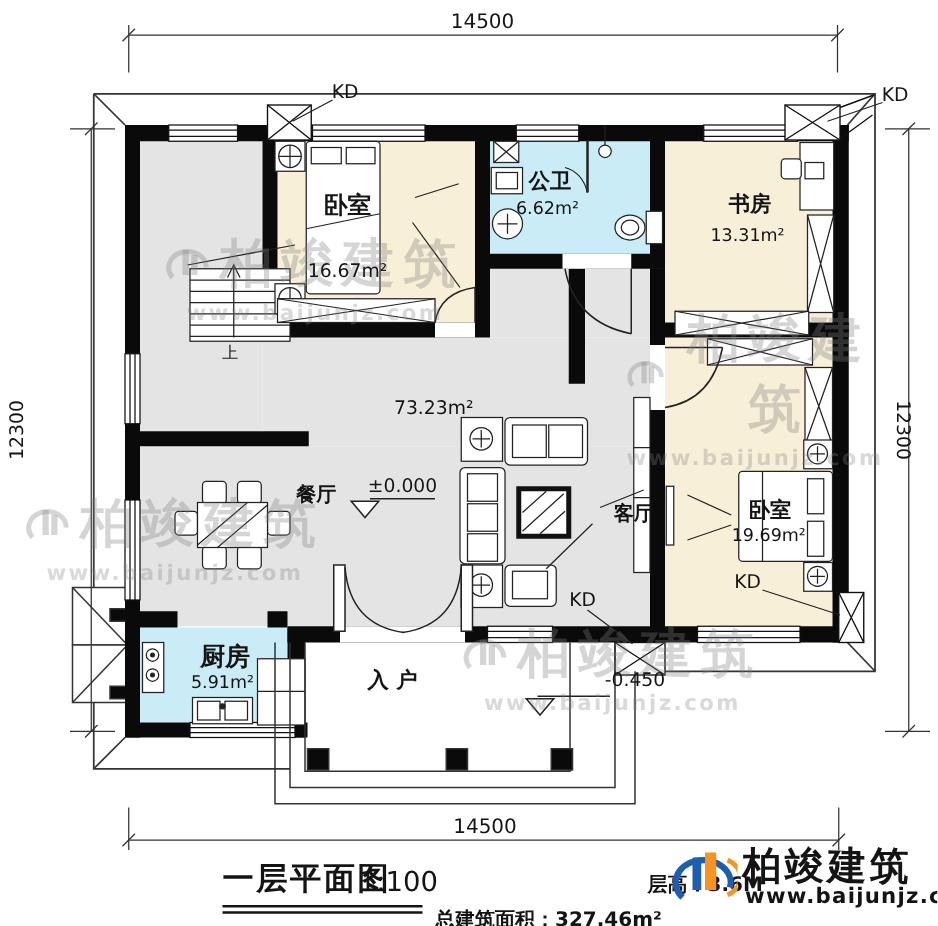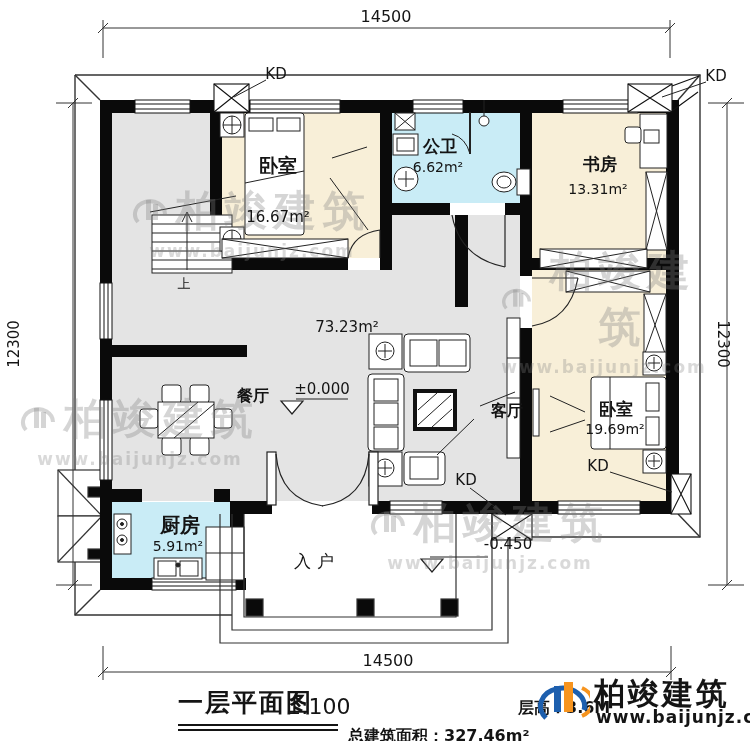--- a/index.html
+++ b/index.html
@@ -367,21 +367,21 @@
 <div class="lbl" style="left:438px;top:167px;font-size:14px;">6.62m²</div>
 <div class="lbl" style="left:600px;top:164px;font-size:17px;font-weight:600;">书房</div>
 <div class="lbl" style="left:598px;top:189px;font-size:14px;">13.31m²</div>
 <div class="lbl" style="left:315px;top:327px;font-size:15px;margin-left:32px;">73.23m²</div>
 <div class="lbl" style="left:239px;top:396px;font-size:16px;font-weight:600;padding-left:28px;">餐厅</div>
 <div class="lbl" style="left:507px;top:411px;font-size:16px;font-weight:600;">客厅</div>
 <div class="lbl" style="left:616px;top:409px;font-size:17px;font-weight:600;">卧室</div>
 <div class="lbl" style="left:615px;top:429px;font-size:14px;">19.69m²</div>
 <div class="lbl" style="left:180px;top:525px;font-size:20px;font-weight:600;">厨房</div>
 <div class="lbl" style="left:178px;top:546px;font-size:14px;">5.91m²</div>
-<div class="lbl" style="left:317px;top:561px;font-size:17px;font-weight:400;letter-spacing:6px;">入户</div>
+<div class="lbl" style="left:317px;top:545px;font-size:17px;font-weight:700;letter-spacing:6px;">入户</div>
 <div class="lbl" style="left:184px;top:283px;font-size:13px;">上</div>
 
 <div class="lbl" style="left:322px;top:389px;font-size:15px;">±0.000</div>
 <div class="lbl" style="left:460px;top:544px;font-size:15px;margin-left:48px;">-0.450</div>
 
 <div class="lbl" style="left:276px;top:74px;font-size:15px;">KD</div>
 <div class="lbl" style="left:716px;top:76px;font-size:15px;">KD</div>
 <div class="lbl" style="left:466px;top:480px;font-size:15px;">KD</div>
 <div class="lbl" style="left:598px;top:466px;font-size:15px;">KD</div>
 

